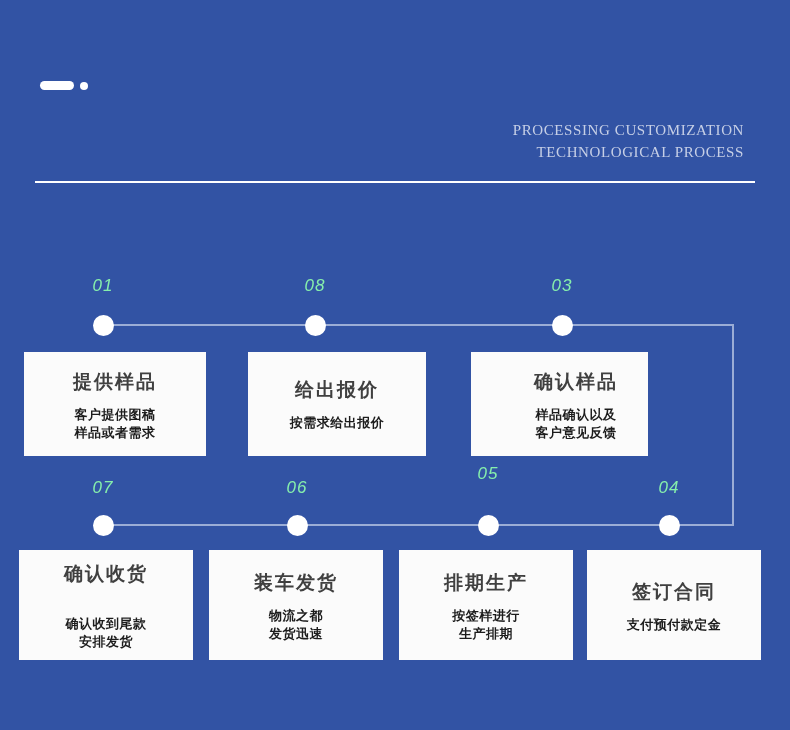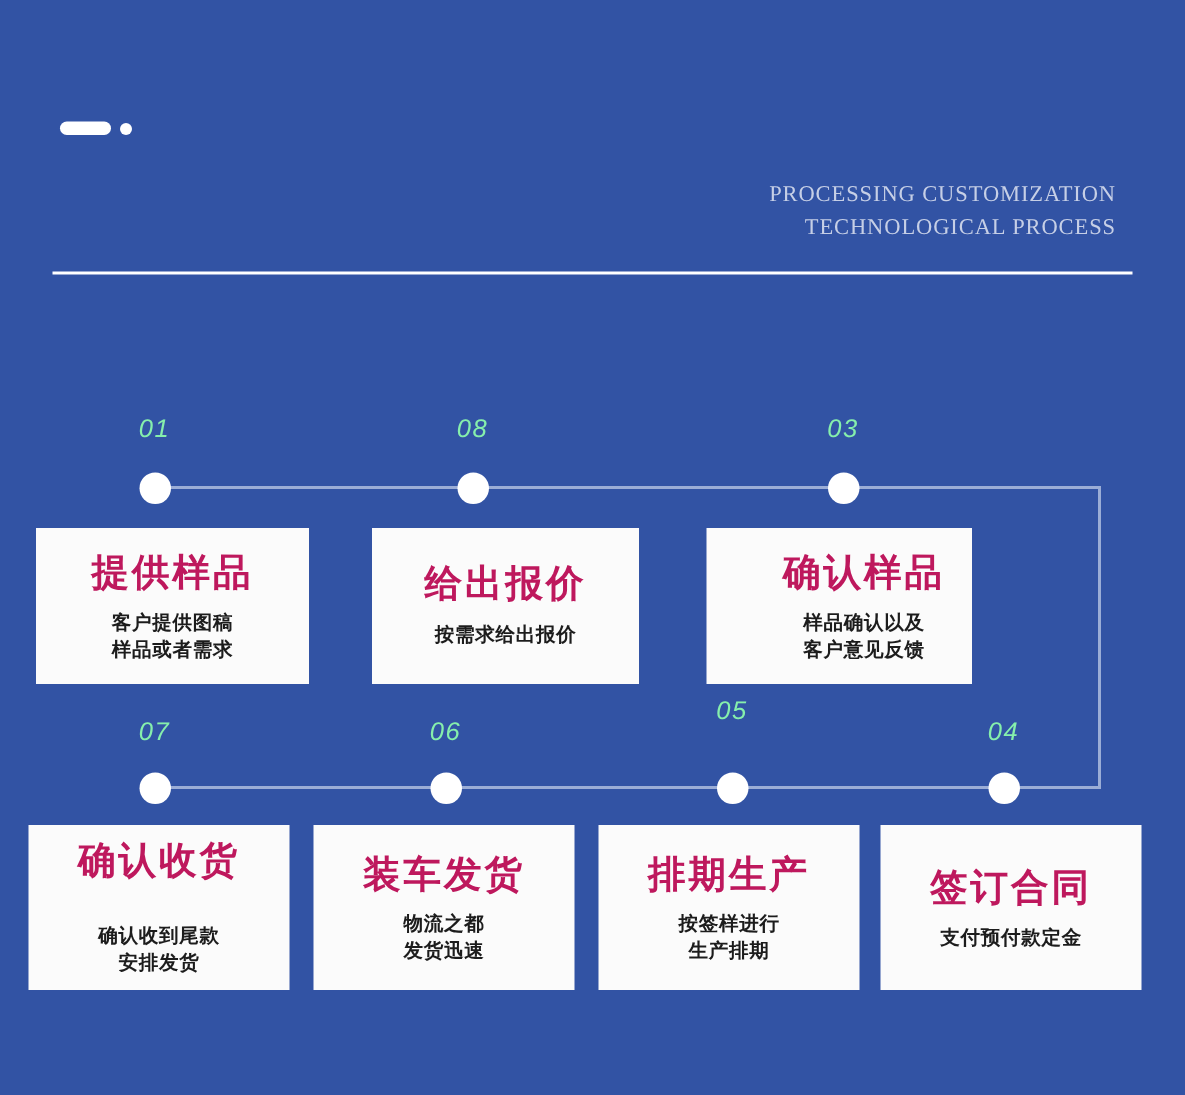--- a/index.html
+++ b/index.html
@@ -100,23 +100,23 @@
     position: absolute;
     background: #fbfbfb;
     box-sizing: border-box;
     display: flex;
     flex-direction: column;
     align-items: center;
     justify-content: center;
     text-align: center;
   }
   .card-title {
-    font-size: 25px;
+    font-size: 19px;
     font-weight: bold;
-    color: #be185d;
+    color: #404040;
     letter-spacing: 2px;
     line-height: 30px;
     white-space: nowrap;
   }
   .card-desc {
     margin-top: 9px;
     font-size: 13px;
     font-weight: bold;
     color: #1c1c1c;
     line-height: 18px;

